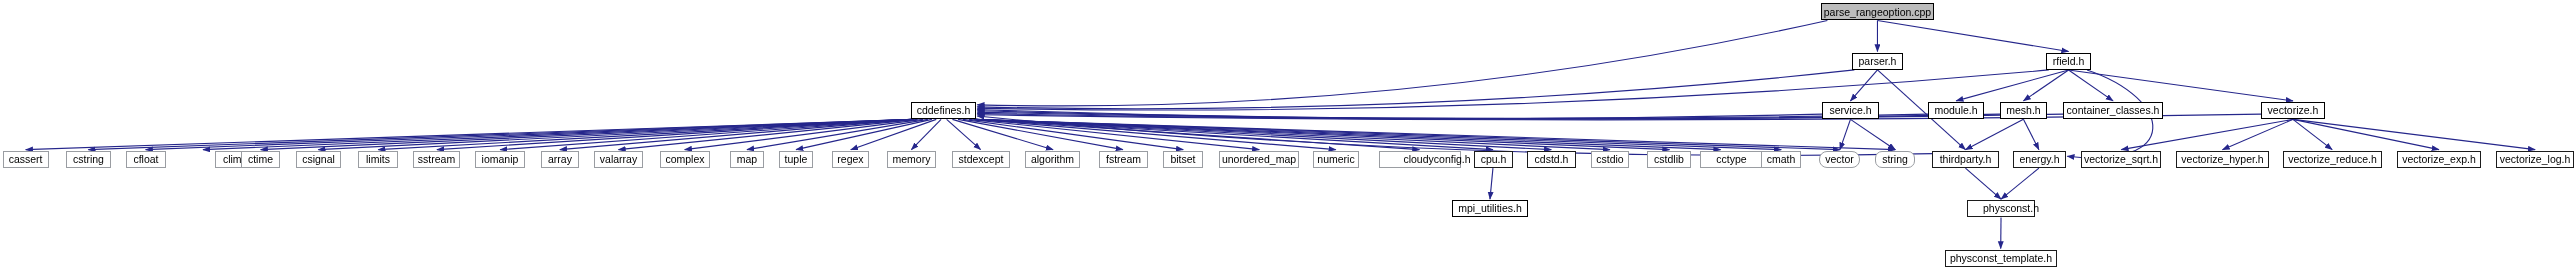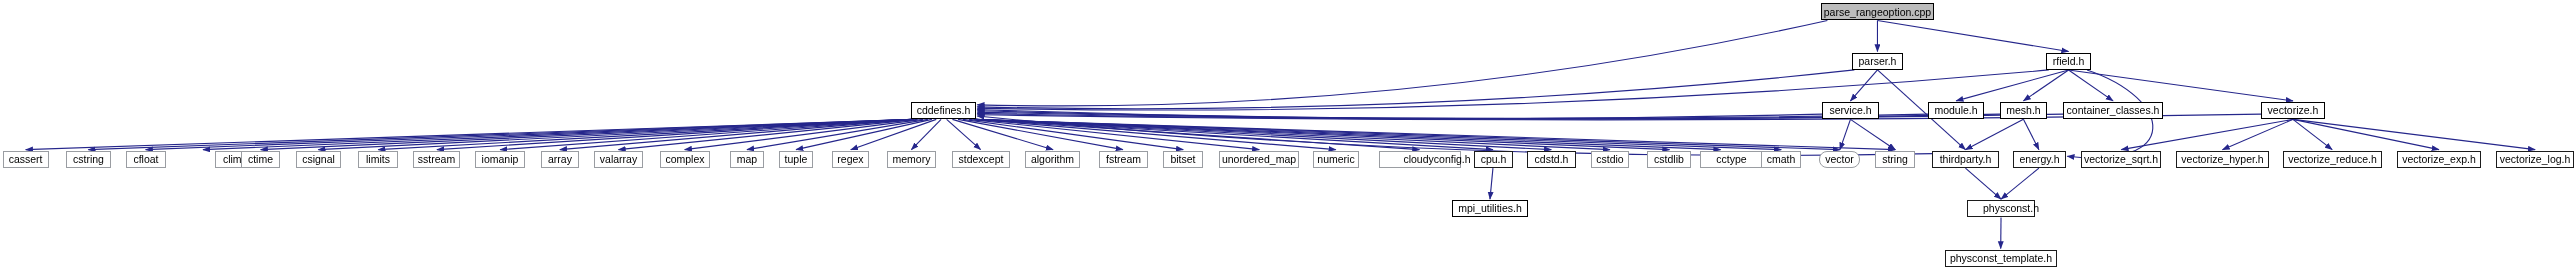--- a/index.html
+++ b/index.html
@@ -130,21 +130,21 @@
     <div class="node plain" style="left: 1219px; top: 151px; width: 80px;">unordered_map</div>
     <div class="node plain" style="left: 1313px; top: 151px; width: 46px;">numeric</div>
     <div class="node plain" style="left: 1379px; top: 151px; width: 82px; padding-left: 34px;">cloudyconfig.h</div>
     <div class="node bold" style="left: 1474px; top: 151px; width: 39px;">cpu.h</div>
     <div class="node bold" style="left: 1527px; top: 151px; width: 49px;">cdstd.h</div>
     <div class="node plain" style="left: 1591px; top: 151px; width: 38px;">cstdio</div>
     <div class="node plain" style="left: 1647px; top: 151px; width: 44px;">cstdlib</div>
     <div class="node plain" style="left: 1700px; top: 151px; width: 63px;">cctype</div>
     <div class="node plain" style="left: 1761px; top: 151px; width: 40px;">cmath</div>
     <div class="node plain" style="left: 1819px; top: 151px; width: 41px; border-radius: 8px;">vector</div>
-    <div class="node plain" style="left: 1875px; top: 151px; width: 40px;">string</div>
+    <div class="node plain" style="left: 1875px; top: 151px; width: 40px; border-radius: 7px;">string</div>
     <div class="node bold" style="left: 1932px; top: 151px; width: 67px;">thirdparty.h</div>
     <div class="node bold" style="left: 2013px; top: 151px; width: 53px;">energy.h</div>
     <div class="node bold" style="left: 2081px; top: 151px; width: 80px;">vectorize_sqrt.h</div>
     <div class="node bold" style="left: 2176px; top: 151px; width: 93px;">vectorize_hyper.h</div>
     <div class="node bold" style="left: 2283px; top: 151px; width: 99px;">vectorize_reduce.h</div>
     <div class="node bold" style="left: 2397px; top: 151px; width: 84px;">vectorize_exp.h</div>
     <div class="node bold" style="left: 2496px; top: 151px; width: 78px;">vectorize_log.h</div>
     <div class="node normal" style="left: 1452px; top: 200px; width: 76px;">mpi_utilities.h</div>
     <div class="node bold" style="left: 1967px; top: 200px; width: 68px; padding-left: 20px;">physconst.h</div>
     <div class="node bold" style="left: 1945px; top: 250px; width: 112px;">physconst_template.h</div>

